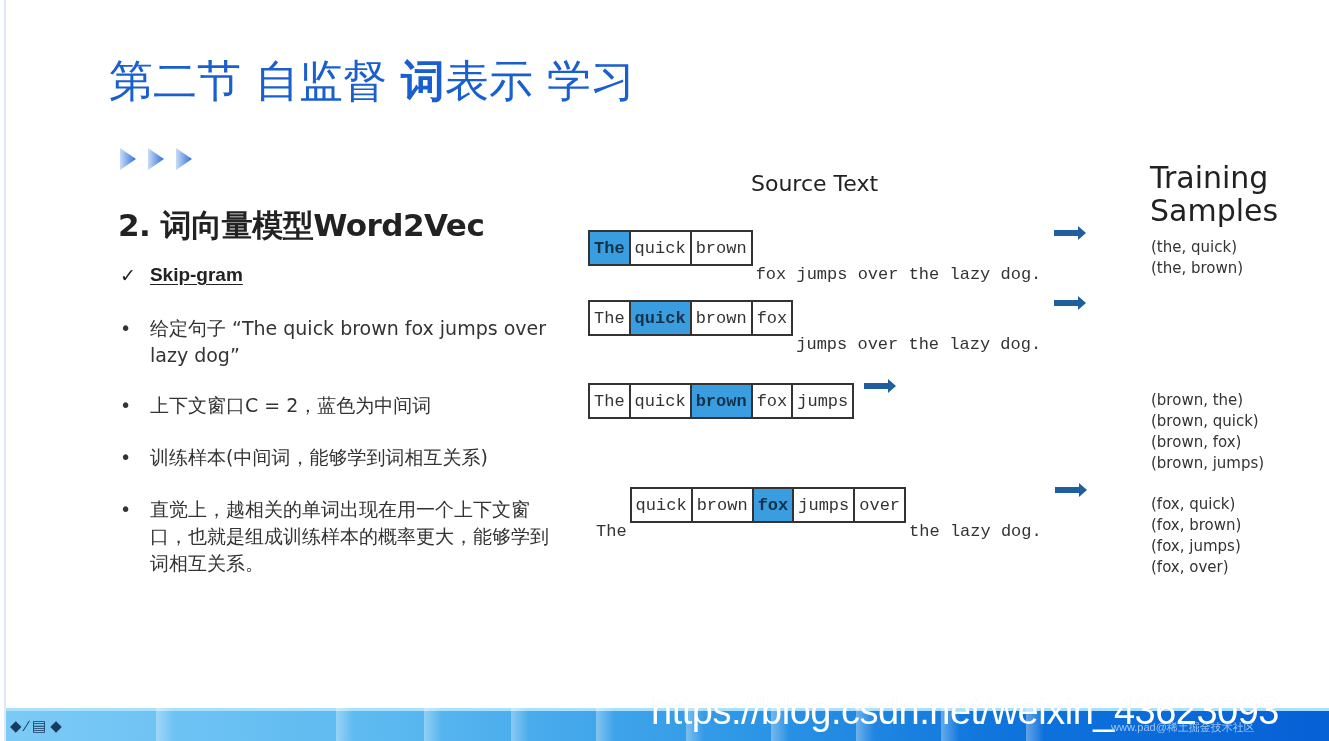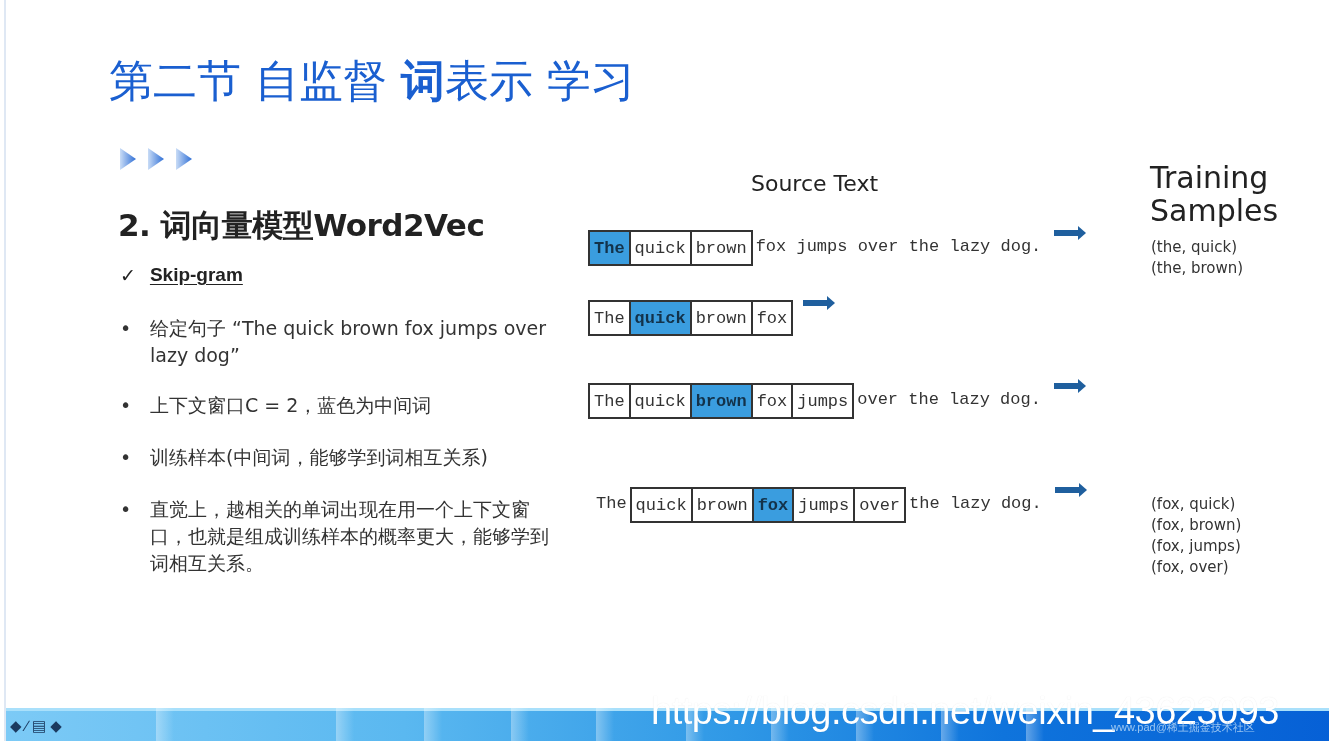--- a/index.html
+++ b/index.html
@@ -22,21 +22,21 @@
     .bullet .txt { width: 410px; }
 
     .source-label { position: absolute; left: 745px; top: 171px; font-size: 22px; color: #222; font-family: "DejaVu Sans", sans-serif; }
     .train-label { position: absolute; left: 1144px; top: 161px; font-size: 30px; color: #222; line-height: 33px; font-family: "DejaVu Sans", sans-serif; }
 
     .row { position: absolute; left: 582px; display: flex; height: 36px; font-family: "Liberation Mono", "DejaVu Sans Mono", monospace; font-size: 17px; color: #333; white-space: nowrap; }
     .w { display: inline-block; height: 36px; line-height: 34px; padding: 0 4px; }
     .box { border: 2px solid #333; border-left-width: 0; }
     .box.first { border-left-width: 2px; }
     .hl { background: #3a9ddf; color: #13324a; font-weight: bold; }
-    .plain { padding: 0 3px; }
+    .plain { padding: 0 3px; margin-top: 28px; }
     .arrow { display: inline-block; margin-left: 10px; position: relative; width: 26px; height: 6px; background: #1f5f9e; }
     .arrow::after { content: ""; position: absolute; right: -6px; top: -4px; border-left: 8px solid #1f5f9e; border-top: 7px solid transparent; border-bottom: 7px solid transparent; }
 
     .samples { position: absolute; left: 1145px; font-size: 15px; color: #333; line-height: 21px; font-family: "DejaVu Sans", sans-serif; }
 
     .footer { position: absolute; left: 0; top: 708px; width: 1329px; height: 33px;
       background: linear-gradient(90deg, #7ccaf6 0%, #5ab8f0 30%, #2f98e6 55%, #0f74dc 75%, #0660d6 100%); overflow: hidden; }
     .footer .seg { position: absolute; top: 0; height: 33px; width: 18px; background: linear-gradient(90deg, rgba(255,255,255,0.35), rgba(255,255,255,0)); }
     .footer .topline { position: absolute; left: 0; top: 0; width: 100%; height: 3px; background: #a9e0fb; }
     .nav { position: absolute; left: 4px; top: 717px; display: flex; gap: 4px; align-items: center; }
@@ -112,31 +112,37 @@
   <div class="samples" style="top:237px;">
     <div>(the, quick)</div>
     <div>(the, brown)</div>
   </div>
 
   <div class="row" style="top:300px;">
     <span class="w box first">The</span>
     <span class="w box hl">quick</span>
     <span class="w box">brown</span>
     <span class="w box">fox</span>
+    <span class="w plain">jumps over the lazy dog.</span>
     <span class="arrow"></span>
   </div>
 
   <div class="row" style="top:383px;">
     <span class="w box first">The</span>
     <span class="w box">quick</span>
     <span class="w box hl">brown</span>
     <span class="w box">fox</span>
     <span class="w box">jumps</span>
-    <span class="w plain">over the lazy dog.</span>
     <span class="arrow"></span>
+  </div>
+  <div class="samples" style="top:390px;">
+    <div>(brown, the)</div>
+    <div>(brown, quick)</div>
+    <div>(brown, fox)</div>
+    <div>(brown, jumps)</div>
   </div>
 
   <div class="row" style="top:487px;">
     <span class="w plain" style="padding-left:8px;">The</span>
     <span class="w box first">quick</span>
     <span class="w box">brown</span>
     <span class="w box hl">fox</span>
     <span class="w box">jumps</span>
     <span class="w box">over</span>
     <span class="w plain">the lazy dog.</span>

